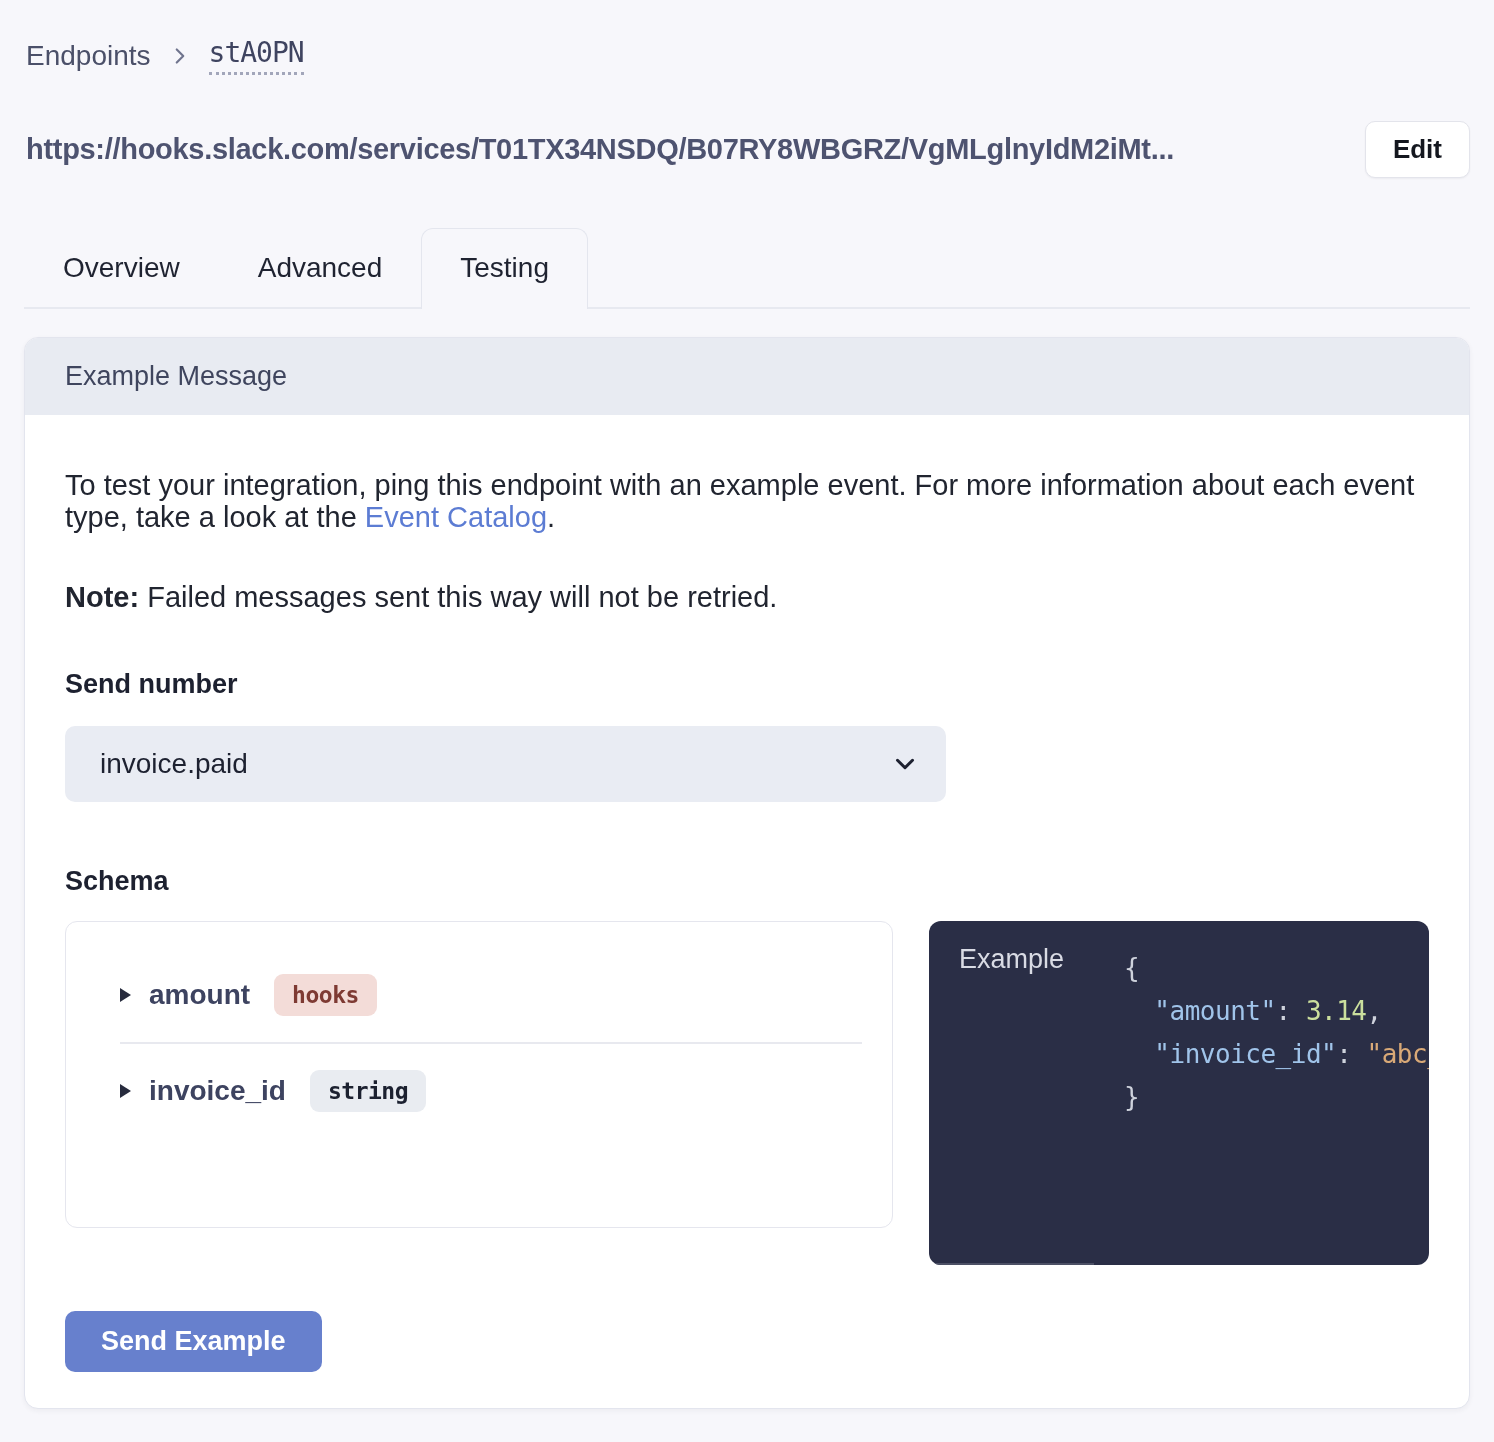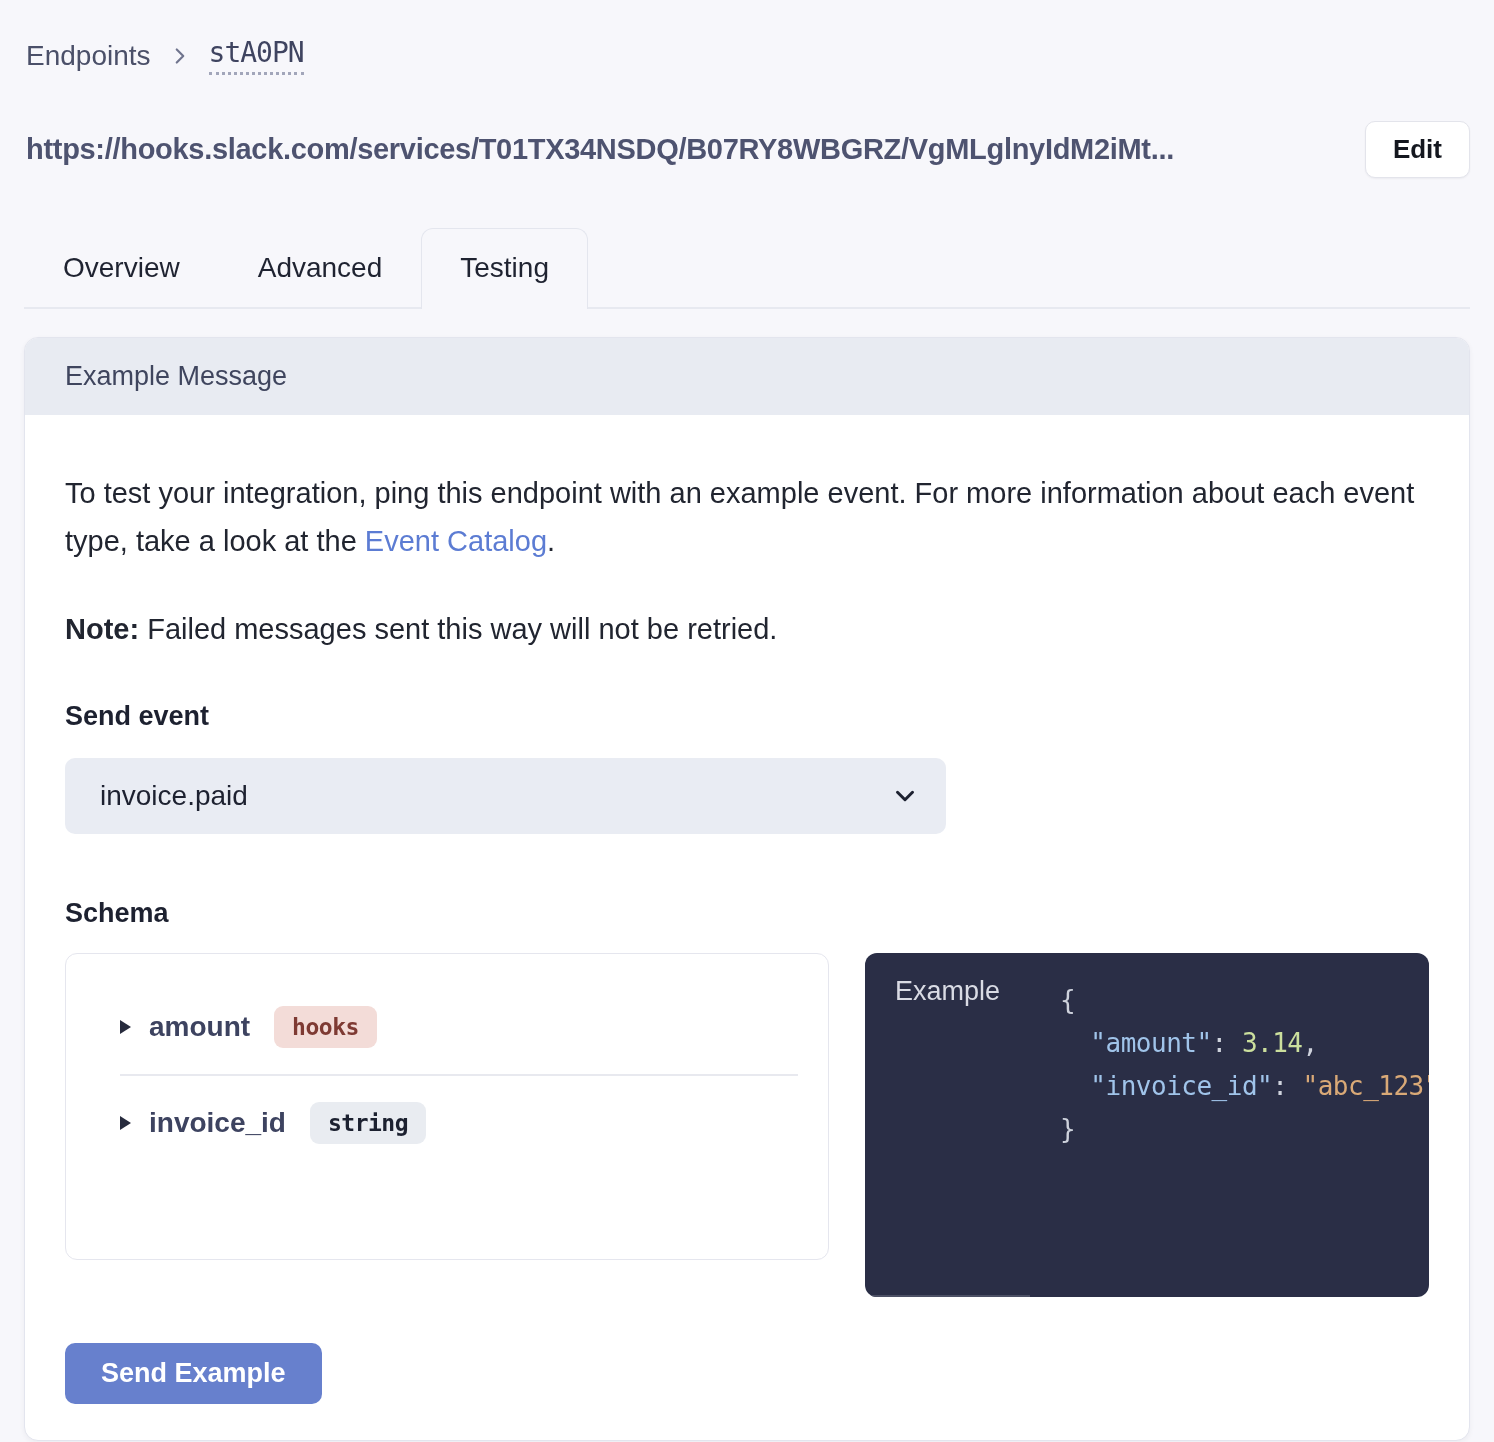--- a/index.html
+++ b/index.html
@@ -52,38 +52,38 @@
   .card{
     margin-top:28px;background:var(--card-bg);border:1.5px solid #e3e5ee;
     border-radius:14px;box-shadow:0 2px 5px rgba(30,30,60,.05);overflow:hidden;
   }
   .card-header{
     background:var(--card-header-bg);padding:23px 40px;font-size:27px;
     font-weight:500;color:#3f455e;
   }
   .card-body{padding:54px 40px 36px 40px;}
 
-  .intro{margin:0;font-size:29px;line-height:48px;color:var(--text);max-width:1380px;}
+  .intro{margin:0;font-size:29px;line-height:32px;color:var(--text);max-width:1380px;}
   .link{color:var(--link);text-decoration:none;cursor:pointer;}
   .note{margin:44px 0 0 0;font-size:29px;line-height:40px;color:var(--text);}
   .note strong{font-weight:700;}
 
   .field-label{margin-top:52px;font-size:27px;font-weight:600;color:var(--heading);}
   .select{
     margin-top:26px;width:881px;height:76px;background:var(--select-bg);
     border-radius:10px;display:flex;align-items:center;justify-content:space-between;
     padding:0 26px 0 35px;font-size:28px;color:var(--heading);cursor:pointer;
   }
   .chev{display:flex;align-items:center;}
 
   .schema-label{margin-top:64px;}
   .schema-row{margin-top:24px;display:flex;gap:36px;align-items:stretch;}
 
   .schema-box{
-    width:764px;height:307px;border:1.5px solid #e5e6ee;border-radius:12px;
+    width:828px;height:307px;border:1.5px solid #e5e6ee;border-radius:12px;
     padding:26px 30px;background:#ffffff;
   }
   .field-row{display:flex;align-items:center;padding:26px 0 26px 24px;cursor:pointer;}
   .tri{width:0;height:0;border-left:11px solid #272b3d;border-top:7px solid transparent;border-bottom:7px solid transparent;flex:none;}
   .fname{margin-left:18px;font-size:28px;font-weight:700;color:#3d4360;}
   .badge{
     margin-left:24px;font-family:"DejaVu Sans Mono",monospace;font-size:23px;
     font-weight:700;padding:8px 18px;border-radius:9px;letter-spacing:-0.5px;
   }
   .badge-number{background:var(--badge-number-bg);color:var(--badge-number-text);}
@@ -139,21 +139,21 @@
   <section class="card">
     <header class="card-header">
       <span>Example Message</span>
     </header>
     <div class="card-body">
 
       <p class="intro"><span>To test your integration, ping this endpoint with an example event. For more information about each event type, take a look at the </span><a class="link">Event Catalog</a><span>.</span></p>
 
       <p class="note"><strong>Note:</strong><span> Failed messages sent this way will not be retried.</span></p>
 
-      <div class="field-label">Send event</div>
+      <div class="field-label">Send number</div>
 
       <div class="select" role="button">
         <span>invoice.paid</span>
         <span class="chev">
           <svg width="30" height="30" viewBox="0 0 24 24" fill="none">
               <polyline points="6,9 12,15 18,9" stroke="#1d2130" stroke-width="2.4" stroke-linecap="round" stroke-linejoin="round"></polyline>
             </svg>
         </span>
       </div>
 

